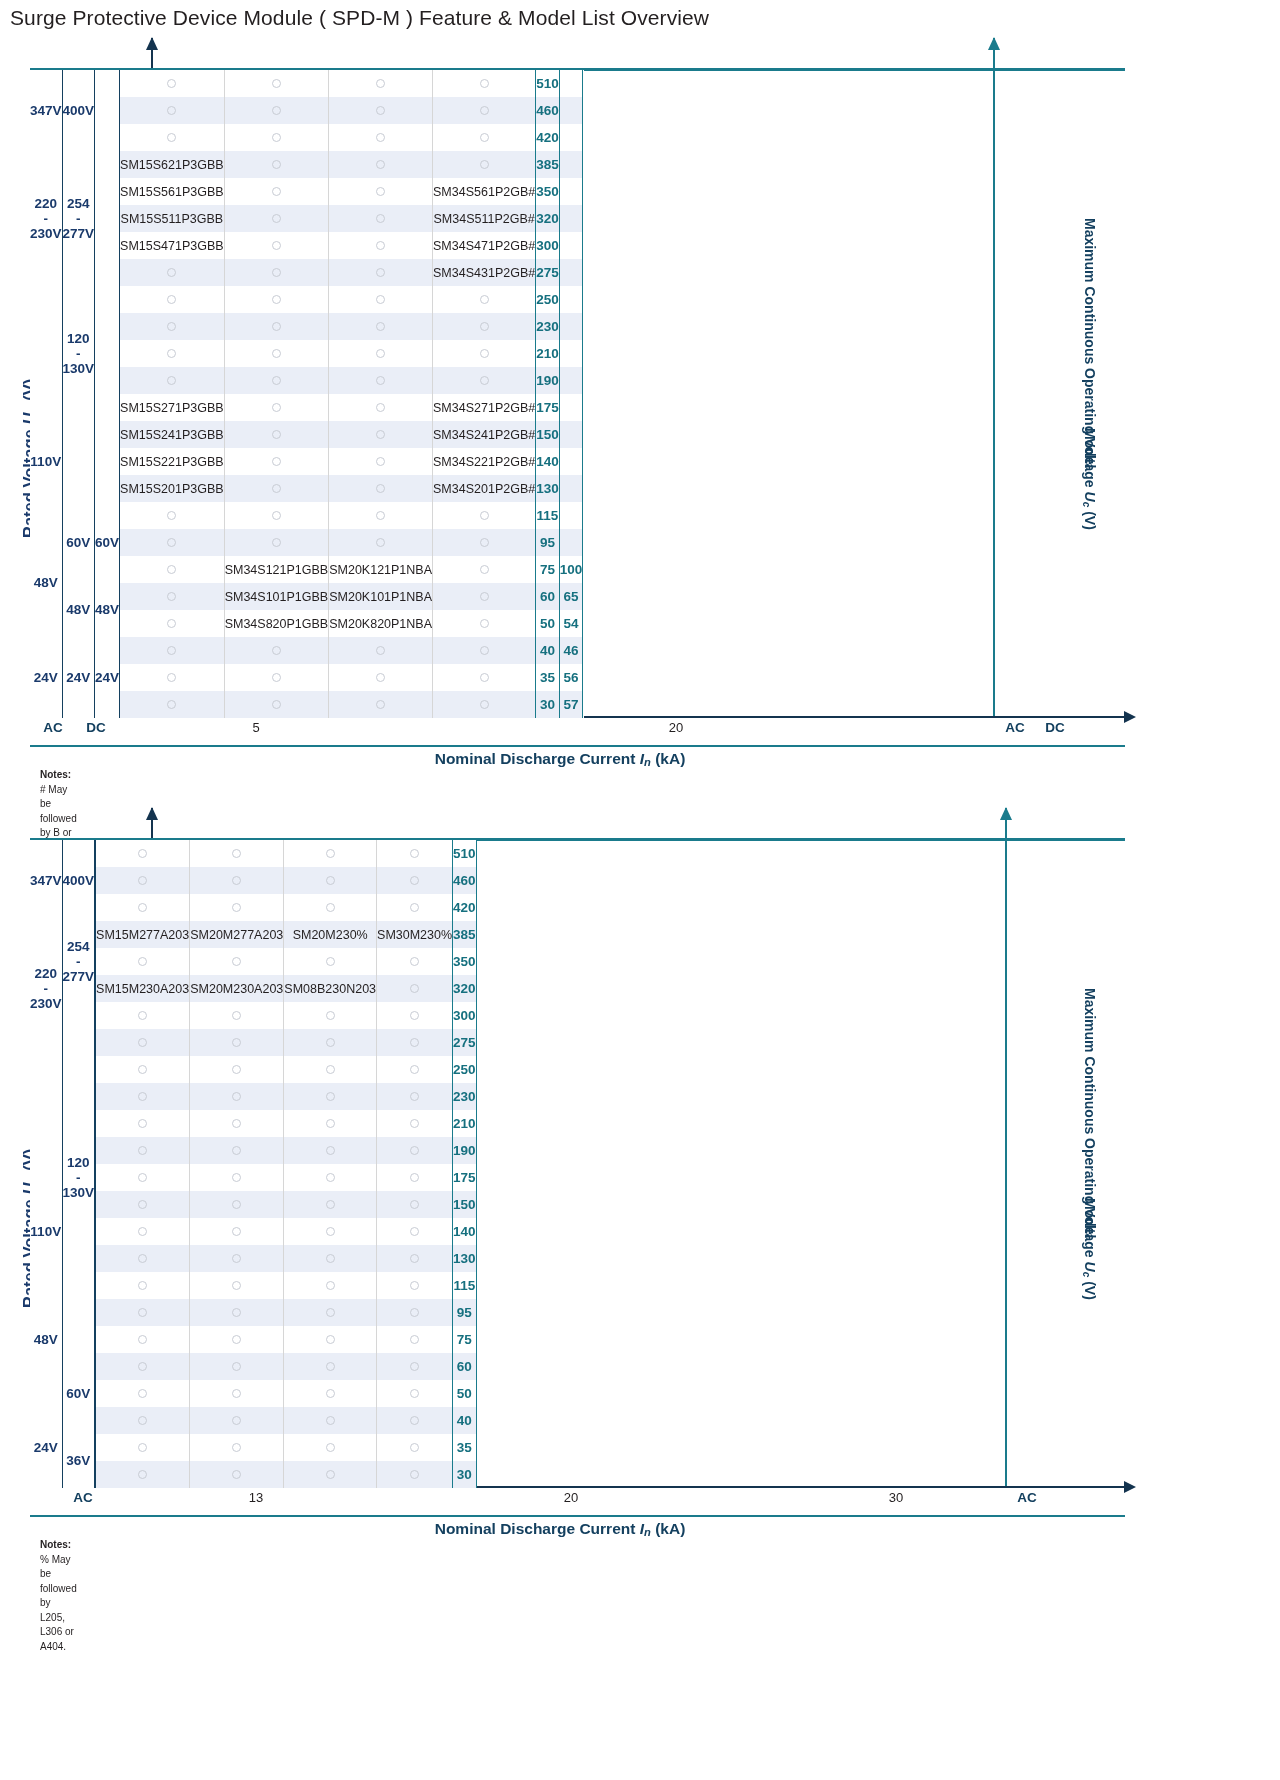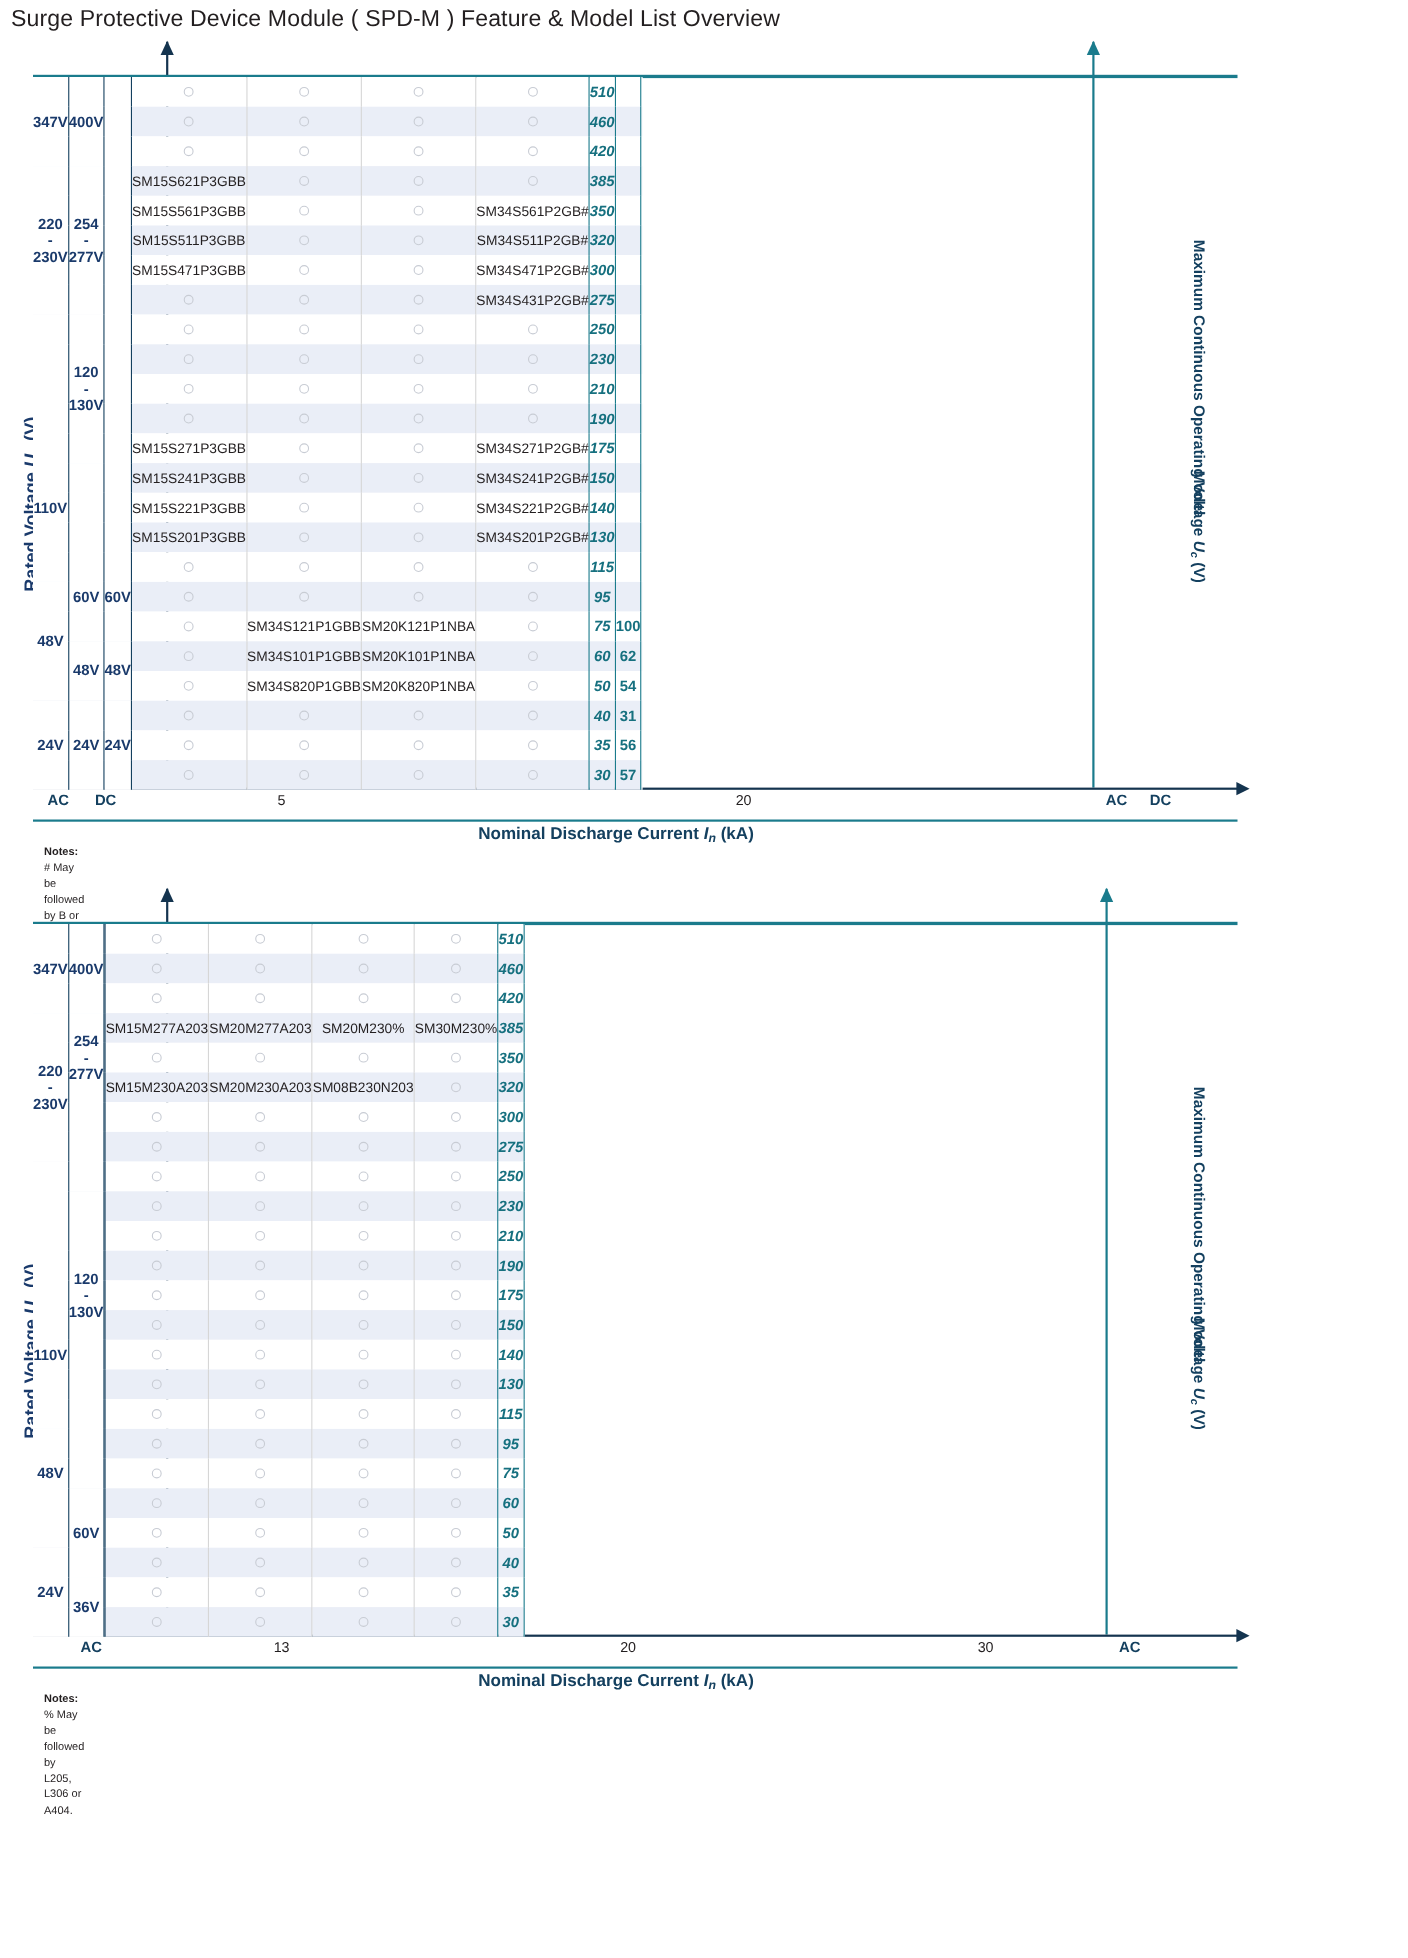--- a/index.html
+++ b/index.html
@@ -24,21 +24,21 @@
   .vlab{color:#1a3a6b;font-weight:bold;font-size:13.5px;text-align:center;vertical-align:middle;line-height:1.12;
         border-right:1.4px solid #14405f;}
 
   .cellcol{border-right:1px solid #d6d6d6;height:27px;text-align:center;vertical-align:middle;
            font-size:12.5px;color:#231f20;white-space:nowrap;}
   .cellcol.last{border-right:none;}
   .circ{display:inline-block;width:7px;height:7px;border:1.1px solid #c8ccd4;border-radius:50%;}
 
   .valcol{border-right:1.6px solid #1a7b8c;height:27px;text-align:center;vertical-align:middle;
           font-size:13.5px;font-weight:bold;color:#16707f;}
-  .valcol.first{border-left:1.6px solid #1a7b8c;font-style:italic;}
+  .valcol.first{border-left:1.6px solid #1a7b8c;}
 
   
   .topline{position:absolute;height:2.6px;background:#1a7b8c;}
   .botline{position:absolute;height:1.6px;background:#1a7b8c;}
 
   .arrow-v{position:absolute;width:2px;background:#14344f;}
   .arrow-v:after{content:"";position:absolute;top:-1px;left:-5px;width:0;height:0;
       border-left:6px solid transparent;border-right:6px solid transparent;border-bottom:13px solid #14344f;}
   .arrow-vt{position:absolute;width:2px;background:#1a7b8c;}
   .arrow-vt:after{content:"";position:absolute;top:-1px;left:-5px;width:0;height:0;
@@ -292,42 +292,42 @@
             <td style="background: rgb(255, 255, 255);"></td>
           </tr>
           <tr class="rowB">
             <td class="vlab" rowspan="2" style="background: rgb(255, 255, 255);">48V</td>
             <td class="vlab" rowspan="2" style="background: rgb(255, 255, 255);">48V</td>
             <td class="cellcol"><span class="circ"></span></td>
             <td class="cellcol">SM34S101P1GBB</td>
             <td class="cellcol">SM20K101P1NBA</td>
             <td class="cellcol last"><span class="circ"></span></td>
             <td class="valcol first">60</td>
-            <td class="valcol">62</td>
+            <td class="valcol">65</td>
             <td style="background: rgb(255, 255, 255);"></td>
           </tr>
           <tr class="rowA">
             <td class="cellcol"><span class="circ"></span></td>
             <td class="cellcol">SM34S820P1GBB</td>
             <td class="cellcol">SM20K820P1NBA</td>
             <td class="cellcol last"><span class="circ"></span></td>
             <td class="valcol first">50</td>
             <td class="valcol">54</td>
             <td style="background: rgb(255, 255, 255);"></td>
           </tr>
           <tr class="rowB">
             <td class="vlab" rowspan="3" style="background: rgb(255, 255, 255);">24V</td>
             <td class="vlab" rowspan="3" style="background: rgb(255, 255, 255);">24V</td>
             <td class="vlab" rowspan="3" style="background: rgb(255, 255, 255);">24V</td>
             <td class="cellcol"><span class="circ"></span></td>
             <td class="cellcol"><span class="circ"></span></td>
             <td class="cellcol"><span class="circ"></span></td>
             <td class="cellcol last"><span class="circ"></span></td>
             <td class="valcol first">40</td>
-            <td class="valcol">31</td>
+            <td class="valcol">46</td>
             <td style="background: rgb(255, 255, 255);"></td>
           </tr>
           <tr class="rowA">
             <td class="cellcol"><span class="circ"></span></td>
             <td class="cellcol"><span class="circ"></span></td>
             <td class="cellcol"><span class="circ"></span></td>
             <td class="cellcol last"><span class="circ"></span></td>
             <td class="valcol first">35</td>
             <td class="valcol">56</td>
             <td style="background: rgb(255, 255, 255);"></td>

